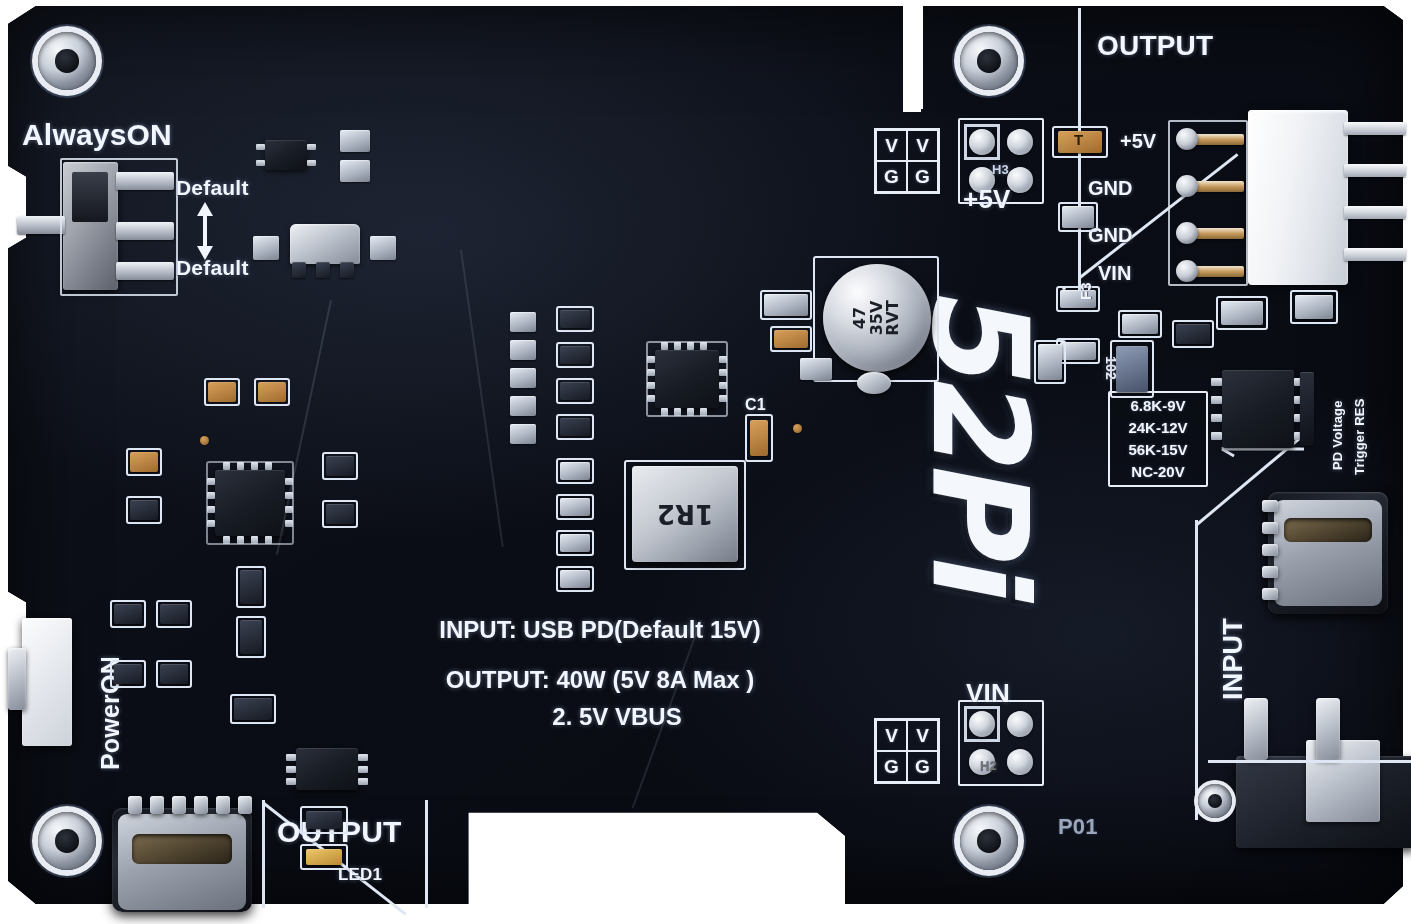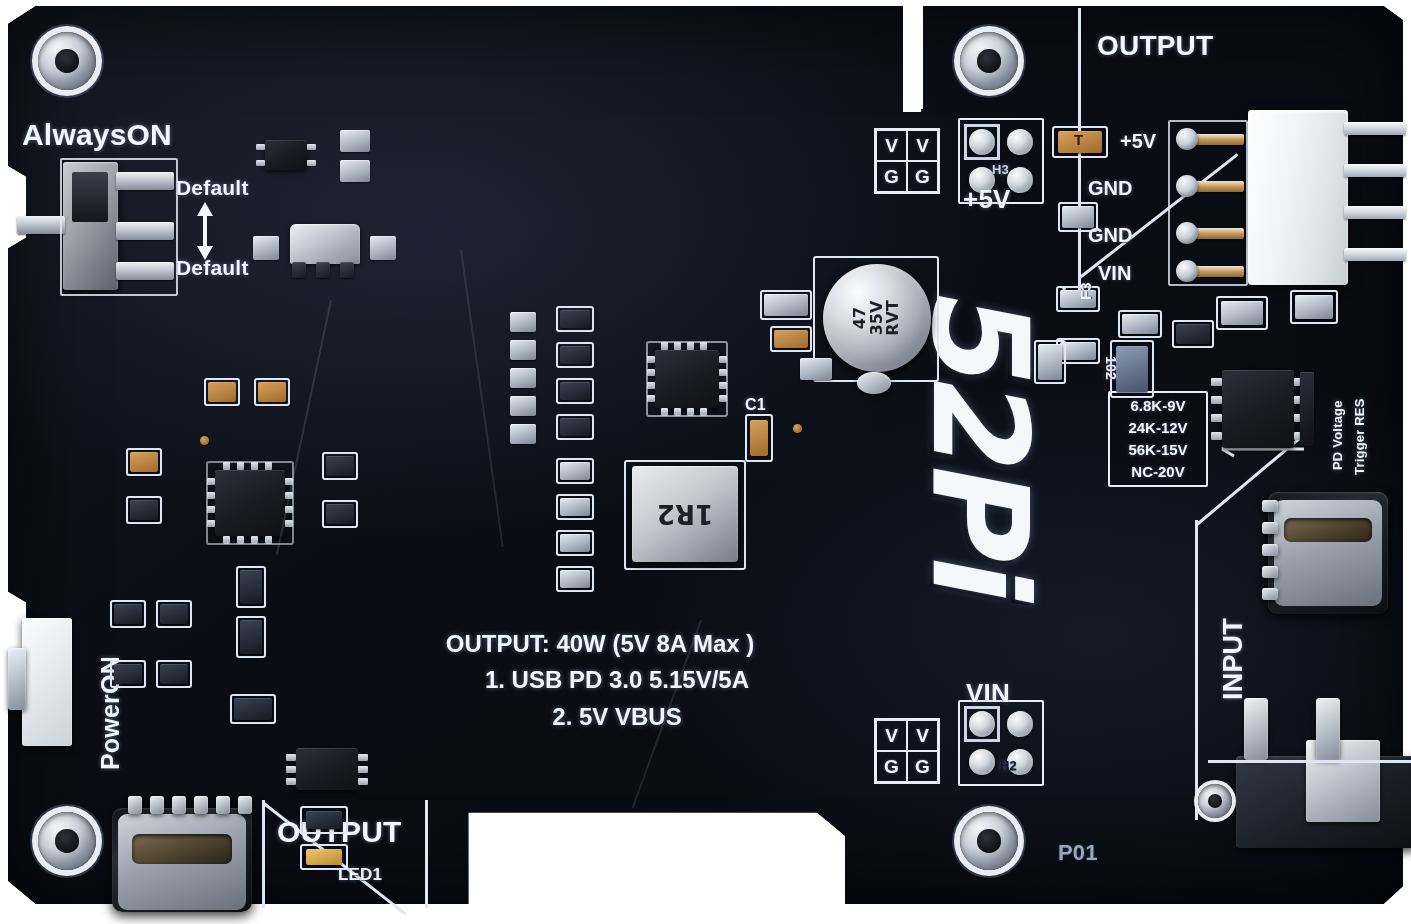--- a/index.html
+++ b/index.html
@@ -40,24 +40,24 @@
   #title{left:395px;top:175px;font-size:47px;letter-spacing:-.5px;
          font-family:"DejaVu Sans",sans-serif;}
   #lbl-alwayson{left:22px;top:118px;font-size:30px;}
   #lbl-disable{left:176px;top:176px;font-size:21px;}
   #lbl-enable{left:176px;top:256px;font-size:21px;}
   #lbl-output-tr{left:1097px;top:30px;font-size:28px;}
   #lbl-output-bl{left:277px;top:815px;font-size:30px;}
   #lbl-led1{left:338px;top:865px;font-size:17px;}
   #lbl-plus5v{left:963px;top:184px;font-size:26px;}
   #lbl-vin{left:966px;top:678px;font-size:26px;}
-  #lbl-p01{left:1058px;top:840px;font-size:22px;color:#9aa6bc;font-weight:bold;
+  #lbl-p01{left:1058px;top:814px;font-size:22px;color:#9aa6bc;font-weight:bold;
            text-shadow:0 0 3px rgba(140,160,200,.25);}
   #lbl-h3{left:992px;top:162px;font-size:13px;color:#c9d4e6;}
-  #lbl-h2{left:1000px;top:758px;font-size:13px;color:#0f172a;}
+  #lbl-h2{left:980px;top:758px;font-size:13px;color:#737373;}
   #lbl-c1{left:745px;top:396px;font-size:16px;}
   #lbl-f3{left:1077px;top:300px;font-size:15px;transform:rotate(-90deg);transform-origin:left top;}
 
   .pin-lbl{position:absolute;color:#f2f6ff;font-size:20px;font-weight:bold;white-space:nowrap;
            text-shadow:0 0 4px rgba(190,210,255,.4),0 1px 1px rgba(0,0,0,.6);}
 
   .vert{transform-origin:left top;}
 
   
   #spec{position:absolute;left:390px;top:612px;width:420px;text-align:center;}
@@ -233,23 +233,23 @@
 
   <svg style="position:absolute;left:192px;top:200px;width:26px;height:62px;" viewBox="0 0 26 62">
     <path d="M13 2 L21 16 H15 V46 H21 L13 60 L5 46 H11 V16 H5 Z" fill="#f2f6ff"></path>
   </svg>
 
   <div class="btn-white" style="left:22px;top:618px;width:50px;height:128px;"></div>
   <div class="metal" style="left:8px;top:648px;width:18px;height:62px;"></div>
   <div class="t vert" id="lbl-poweron" style="left:96px;top:770px;font-size:25px;transform:rotate(-90deg);">PowerON</div>
 
   <div id="spec">
+    <div>INPUT: USB PD(Default 15V)</div>
     <div class="gap"></div>
     <div>OUTPUT: 40W (5V 8A Max )</div>
-    <div class="ind">1. USB PD 3.0 5.15V/5A</div>
     <div class="ind">2. 5V VBUS</div>
   </div>
 
   <div class="t" id="lbl-output-tr">OUTPUT</div>
 
   <div id="jst"></div>
   <div class="jst-fin" style="left:1344px;top:122px;width:62px;"></div>
   <div class="jst-fin" style="left:1344px;top:164px;width:62px;"></div>
   <div class="jst-fin" style="left:1344px;top:206px;width:62px;"></div>
   <div class="jst-fin" style="left:1344px;top:248px;width:62px;"></div>

